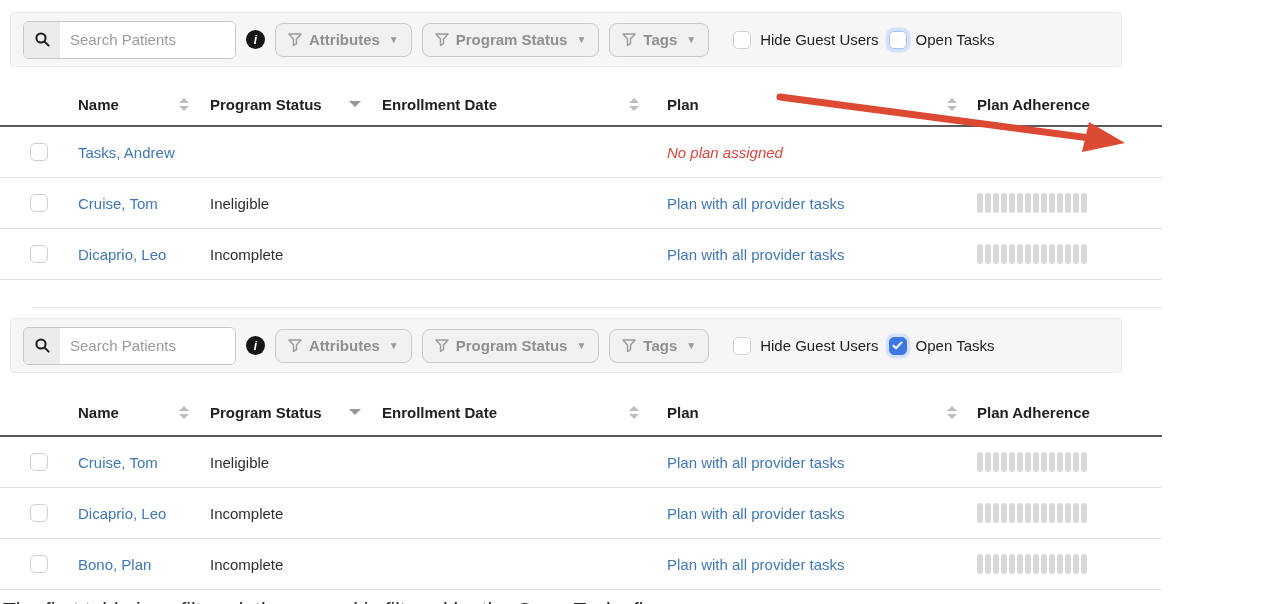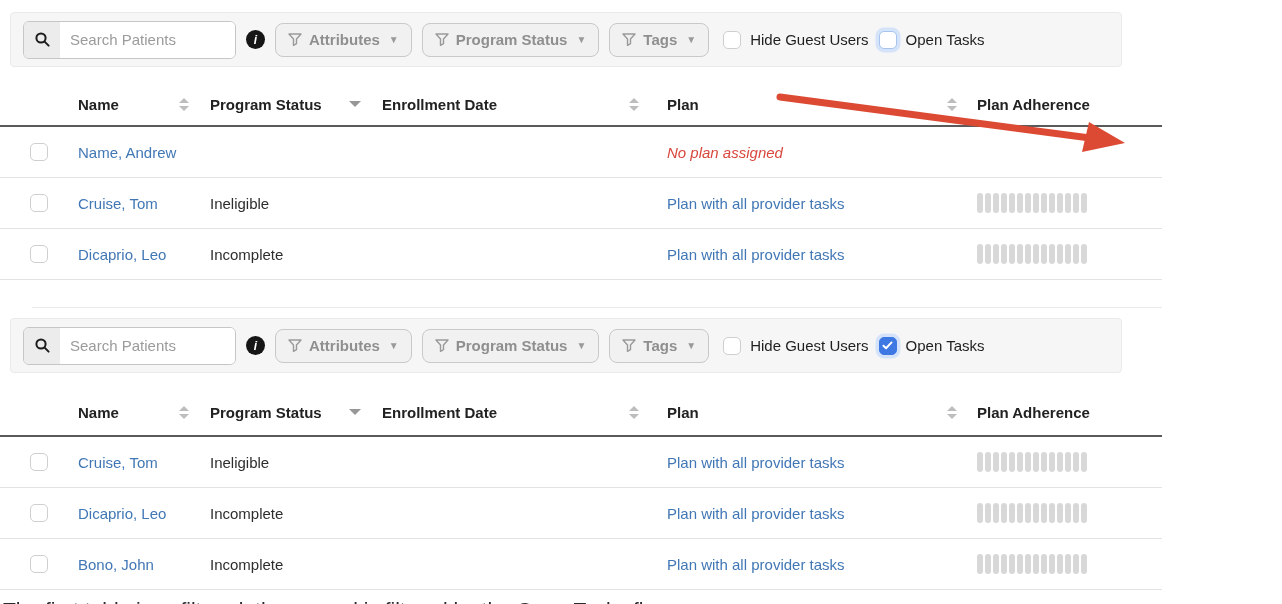--- a/index.html
+++ b/index.html
@@ -13,21 +13,21 @@
     border-radius:6px;overflow:hidden;background:#fff;flex:none;}
   .search-icon-box{width:36px;background:#ececec;display:flex;align-items:center;justify-content:center;flex:none;}
   .search-group input{border:none;outline:none;flex:1;min-width:0;padding:0 10px;font:15px "Liberation Sans",sans-serif;color:#333;background:#fff;}
   .search-group input::placeholder{color:#9b9b9b;}
   .info-icon{width:19px;height:19px;border-radius:50%;background:#161616;color:#fff;display:flex;
     align-items:center;justify-content:center;font-size:12px;font-weight:700;flex:none;font-style:italic;}
   .filter-btn{display:flex;align-items:center;gap:7px;height:34px;padding:0 12px;background:#f1f1f1;
     border:1px solid #c9c9c9;border-radius:8px;font:700 15px "Liberation Sans",sans-serif;color:#8f8f8f;cursor:pointer;flex:none;}
   .caret{font-size:10px;color:#9a9a9a;margin-left:2px;}
   .cb-label{display:flex;align-items:center;gap:9px;color:#1f1f1f;flex:none;cursor:pointer;}
-  .cb-label.first{margin-left:4px;}
+  .cb-label.first{margin-left:14px;}
   .cb{width:18px;height:18px;border:1.5px solid #cfcfcf;border-radius:5px;background:#fff;box-sizing:border-box;
     display:flex;align-items:center;justify-content:center;flex:none;}
   .cb.focus{border-color:#a6c4f0;box-shadow:0 0 0 3.5px #d4e3fa;}
   .cb.checked{background:#3d78e3;border-color:#3d78e3;box-shadow:0 0 0 3.5px #d4e3fa;}
   .cb svg{display:none;}
   .cb.checked svg{display:block;}
 
   
   .grid-row{display:grid;grid-template-columns:78px 132px 172px 285px 310px 193px auto;align-items:center;}
   .thead{height:42px;margin-top:16px;border-bottom:2px solid #5a5a5a;font-weight:700;color:#222;}
@@ -141,21 +141,21 @@
               <span class="up"></span>
               <span class="dn"></span>
             </span>
         </div>
       </div>
 
       <div class="grid-row trow">
         <div class="cell-cb">
             <span class="cb"></span>
           </div>
-        <div><a href="#" class="name-link">Name, Andrew</a></div>
+        <div><a href="#" class="name-link">Tasks, Andrew</a></div>
         <div class="status-text"></div>
         <div></div>
         <div><span class="plan-none">No plan assigned</span></div>
         <div></div>
         <div class="todo-val">0</div>
       </div>
       <div class="grid-row trow">
         <div class="cell-cb">
             <span class="cb"></span>
           </div>
@@ -356,21 +356,21 @@
               <span class="adh-bar" style="background: rgb(216, 216, 216);"></span>
               <span class="adh-bar" style="background: rgb(216, 216, 216);"></span>
             </span>
           </div>
         <div class="todo-val">11</div>
       </div>
       <div class="grid-row trow">
         <div class="cell-cb">
             <span class="cb"></span>
           </div>
-        <div><a href="#" class="name-link">Bono, John</a></div>
+        <div><a href="#" class="name-link">Bono, Plan</a></div>
         <div class="status-text">Incomplete</div>
         <div></div>
         <div><a href="#" class="plan-link">Plan with all provider tasks</a></div>
         <div>
             <span class="adh">
               <span class="adh-bar" style="background: rgb(216, 216, 216);"></span>
               <span class="adh-bar" style="background: rgb(216, 216, 216);"></span>
               <span class="adh-bar" style="background: rgb(216, 216, 216);"></span>
               <span class="adh-bar" style="background: rgb(216, 216, 216);"></span>
               <span class="adh-bar" style="background: rgb(216, 216, 216);"></span>

